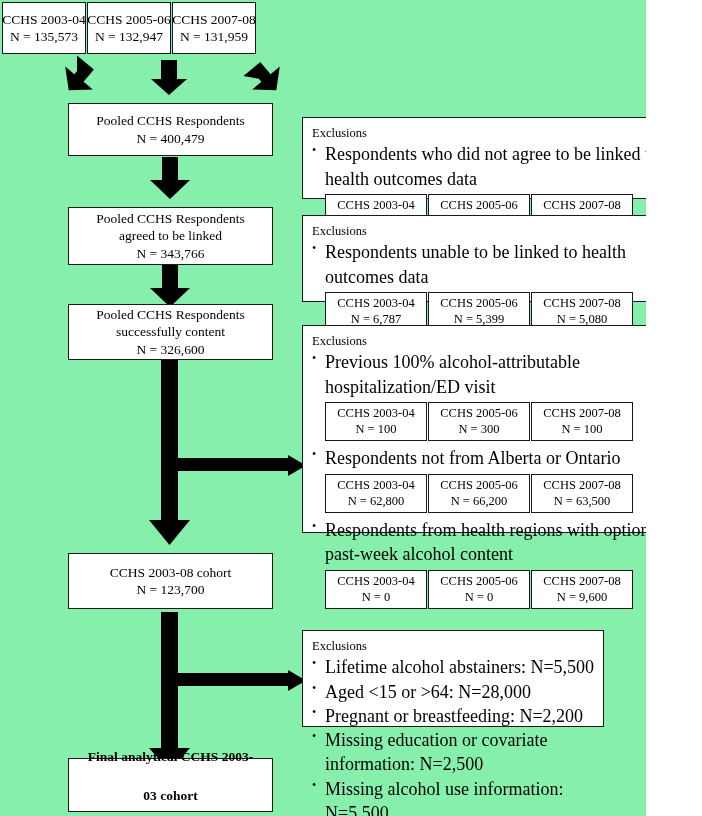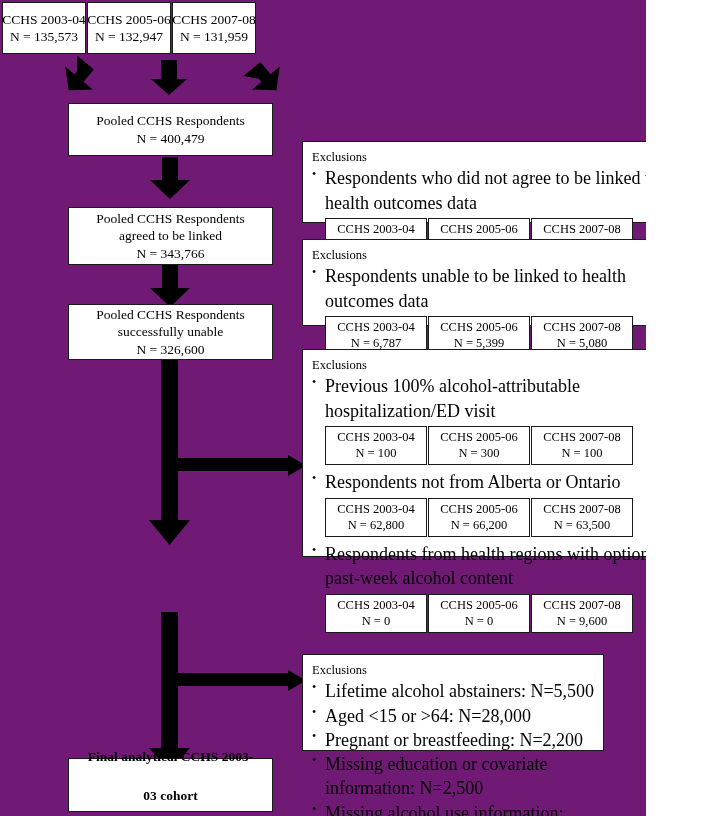--- a/index.html
+++ b/index.html
@@ -8,21 +8,21 @@
     background: #ffffff;
   }
   body {
     font-family: "Liberation Serif", "DejaVu Serif", serif;
     color: #000000;
   }
   #canvas {
     position: relative;
     width: 646px;
     height: 816px;
-    background: #701a75;
+    background: #86efac;
     overflow: hidden;
   }
   
   .box {
     position: absolute;
     box-sizing: border-box;
     border: 1.5px solid #1a1a1a;
     background: #ffffff;
     display: flex;
     flex-direction: column;
@@ -42,21 +42,20 @@
 
   
   .excl-panel {
     position: absolute;
     box-sizing: border-box;
     border: 1.5px solid #1a1a1a;
     background: #ffffff;
     padding: 7px 8px 7px 9px;
     font-size: 12.5px;
     line-height: 1.3;
-    margin-top: 24px;
   }
   .excl-title {
     display: block;
     margin: 0 0 1px 0;
     font-size: 12.5px;
   }
   .excl-bullet-row {
     display: flex;
     align-items: flex-start;
     margin: 0 0 1px 0;
@@ -170,24 +169,28 @@
   </div>
 
   <div class="box" style="left:68px; top:207px; width:205px; height:58px;">
     <span class="line">Pooled CCHS Respondents</span>
     <span class="line">agreed to be linked</span>
     <span class="line">N = 343,766</span>
   </div>
 
   <div class="box" style="left:68px; top:304px; width:205px; height:56px;">
     <span class="line">Pooled CCHS Respondents</span>
-    <span class="line">successfully unable</span>
+    <span class="line">successfully content</span>
     <span class="line">N = 326,600</span>
   </div>
 
+  <div class="box" style="left:68px; top:553px; width:205px; height:56px;">
+    <span class="line">CCHS 2003-08 cohort</span>
+    <span class="line">N = 123,700</span>
+  </div>
 
   <div class="box bold" style="left:68px; top:758px; width:205px; height:54px;">
     <span class="line">Final analytical CCHS 2003-</span>
     <span class="line">03 cohort</span>
     <span class="line">N = 76,500</span>
   </div>
 
   <div class="excl-panel" style="left:302px; top:117px; width:398px; height:82px;">
     <span class="excl-title">Exclusions</span>
     <div class="excl-bullet-row">

